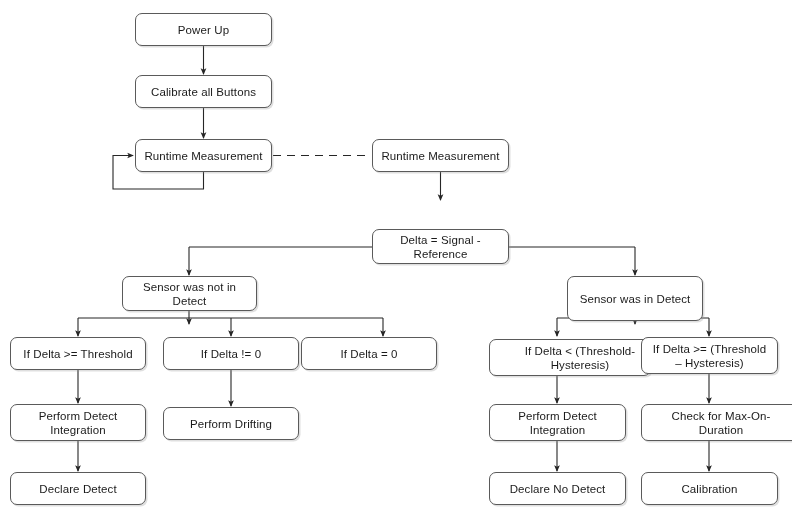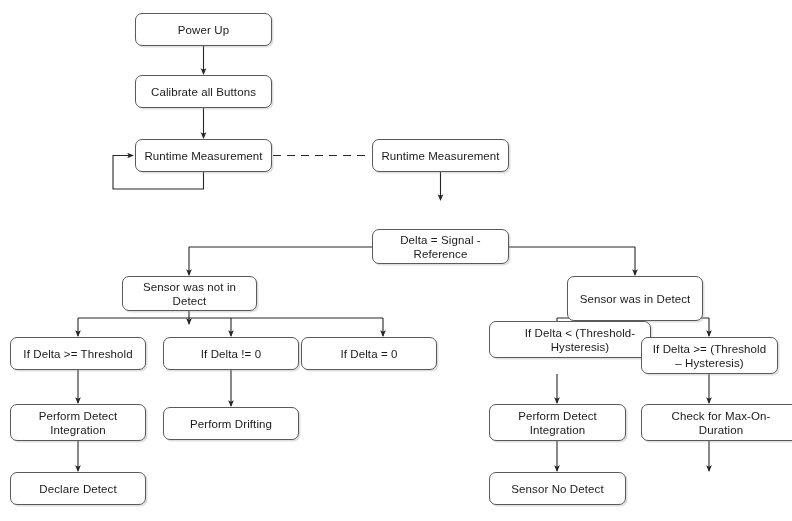--- a/index.html
+++ b/index.html
@@ -102,27 +102,28 @@
   <div class="node" style="left: 135px; top: 139px; width: 137px; height: 33px;">Runtime Measurement</div>
   <div class="node" style="left: 372px; top: 139px; width: 137px; height: 33px;">Runtime Measurement</div>
   <div class="node" style="left: 372px; top: 201px; width: 137px; height: 35px; margin-top: 28px;">Delta = Signal -
 Reference</div>
   <div class="node" style="left: 122px; top: 276px; width: 135px; height: 35px;">Sensor was not in
 Detect</div>
   <div class="node" style="left: 567px; top: 276px; width: 136px; height: 45px;">Sensor was in Detect</div>
   <div class="node" style="left: 10px; top: 337px; width: 136px; height: 33px;">If Delta &gt;= Threshold</div>
   <div class="node" style="left: 163px; top: 337px; width: 136px; height: 33px;">If Delta != 0</div>
   <div class="node" style="left: 301px; top: 337px; width: 136px; height: 33px;">If Delta = 0</div>
-  <div class="node" style="left: 489px; top: 321px; width: 162px; height: 37px; padding-left: 24px;">If Delta &lt; (Threshold-
+  <div class="node" style="left: 489px; top: 339px; width: 162px; height: 37px; padding-left: 24px;">If Delta &lt; (Threshold-
 Hysteresis)</div>
   <div class="node" style="left: 641px; top: 337px; width: 137px; height: 37px;">If Delta &gt;= (Threshold
 – Hysteresis)</div>
   <div class="node" style="left: 10px; top: 404px; width: 136px; height: 37px;">Perform Detect
 Integration</div>
   <div class="node" style="left: 163px; top: 407px; width: 136px; height: 33px;">Perform Drifting</div>
   <div class="node" style="left: 489px; top: 404px; width: 137px; height: 37px;">Perform Detect
 Integration</div>
   <div class="node" style="left: 641px; top: 404px; width: 160px; height: 37px;">Check for Max-On-
 Duration</div>
   <div class="node" style="left: 10px; top: 472px; width: 136px; height: 33px;">Declare Detect</div>
-  <div class="node" style="left: 489px; top: 472px; width: 137px; height: 33px;">Sensor No Detect</div>
+  <div class="node" style="left: 489px; top: 472px; width: 137px; height: 33px;">Declare No Detect</div>
+  <div class="node" style="left: 641px; top: 472px; width: 137px; height: 33px;">Calibration</div>
 
 </div>
 
 </body></html>

